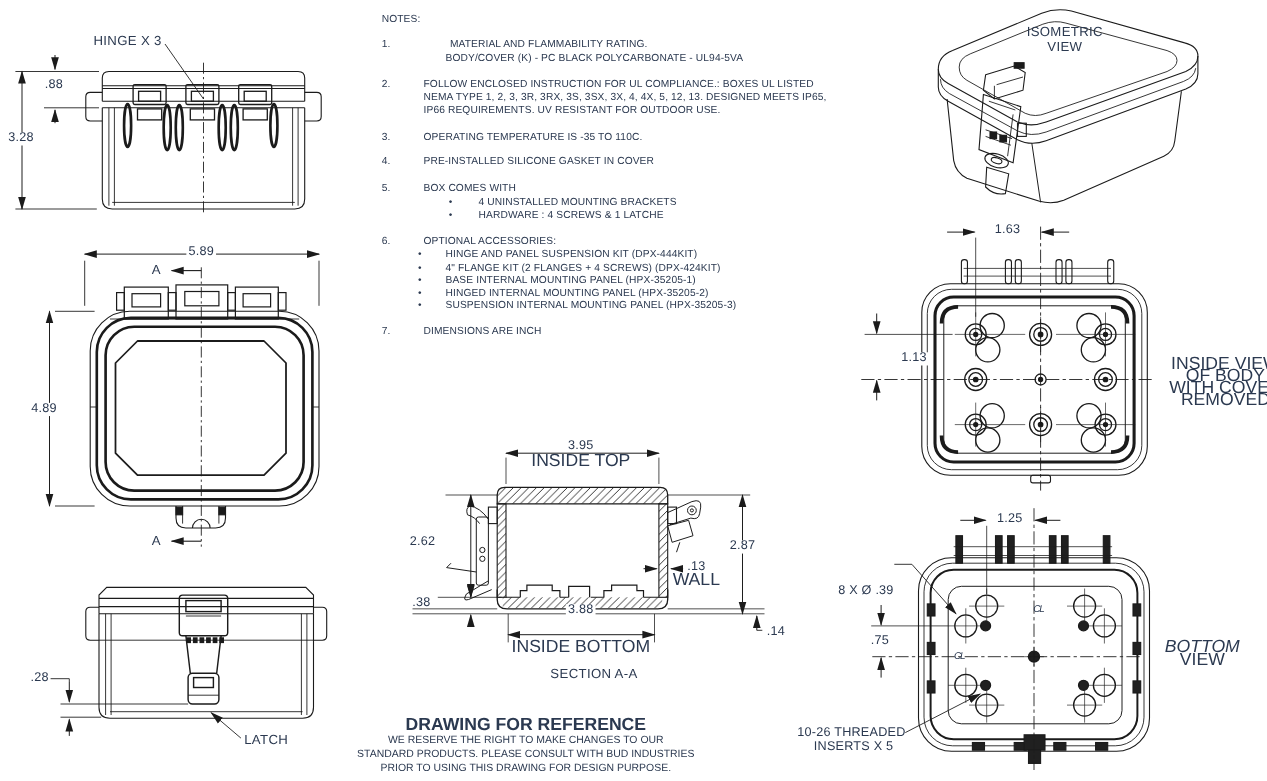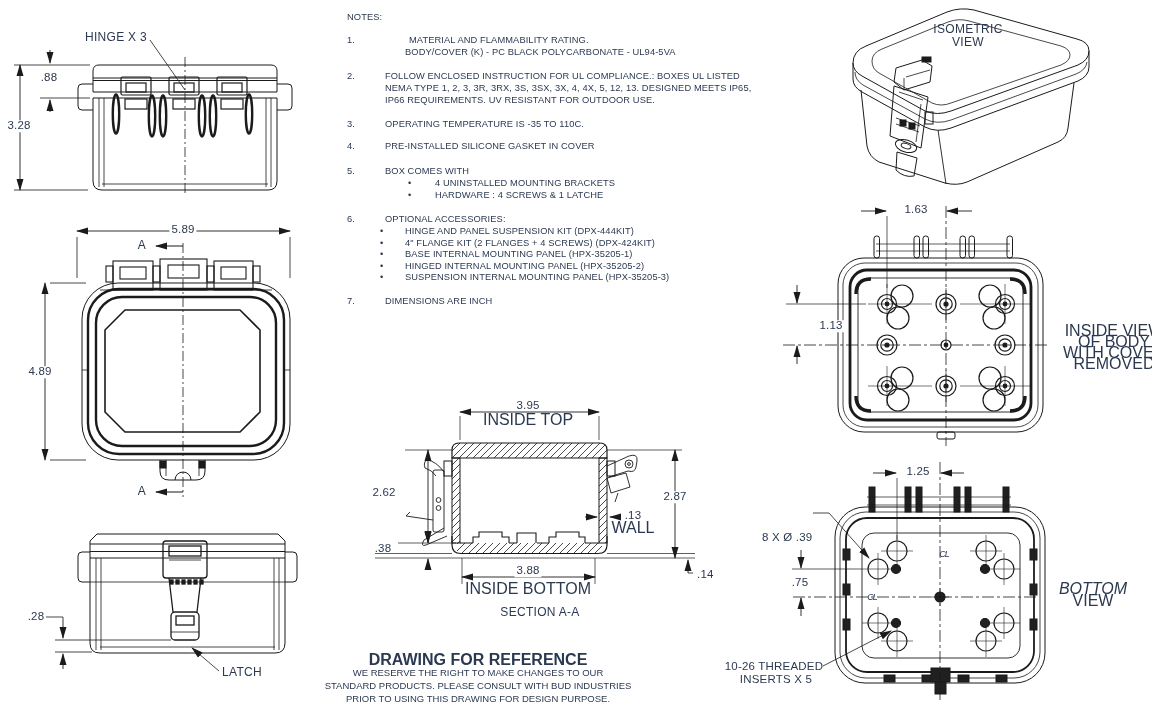--- a/index.html
+++ b/index.html
@@ -330,21 +330,21 @@
   <div class="t s12 ctr" style="left:142px;top:245px;">A</div>
   <div class="t s12 ctr" style="left:142px;top:491px;">A</div>
 
   <div class="t s11 ctr" style="left:36px;top:617px;">.28</div>
   <div class="t s12" style="left:222px;top:666px;">LATCH</div>
 
   <div class="t s11 ctr" style="left:528px;top:406px;">3.95</div>
   <div class="t s10 ctr" style="left:528px;top:420px;">INSIDE TOP</div>
   <div class="t s11 ctr" style="left:384px;top:493px;">2.62</div>
   <div class="t s11 ctr" style="left:383px;top:549px;">.38</div>
-  <div class="t s11 ctr bg" style="left:528px;top:571px;">3.88</div>
+  <div class="t s11 ctr bg" style="left:528px;top:555px;">3.88</div>
   <div class="t s10 ctr" style="left:528px;top:589px;">INSIDE BOTTOM</div>
   <div class="t s11 ctr bg" style="left:675px;top:497px;">2.87</div>
   <div class="t s11 ctr" style="left:633px;top:516px;">.13</div>
   <div class="t s10 ctr" style="left:633px;top:528px;">WALL</div>
   <div class="t s11" style="left:697px;top:569px;">.14</div>
   <div class="t s12 ctr" style="left:540px;top:612px;">SECTION A-A</div>
 
   <div class="t s12 ctr" style="left:968px;top:29px;">ISOMETRIC</div>
   <div class="t s12 ctr" style="left:968px;top:42px;">VIEW</div>
 

